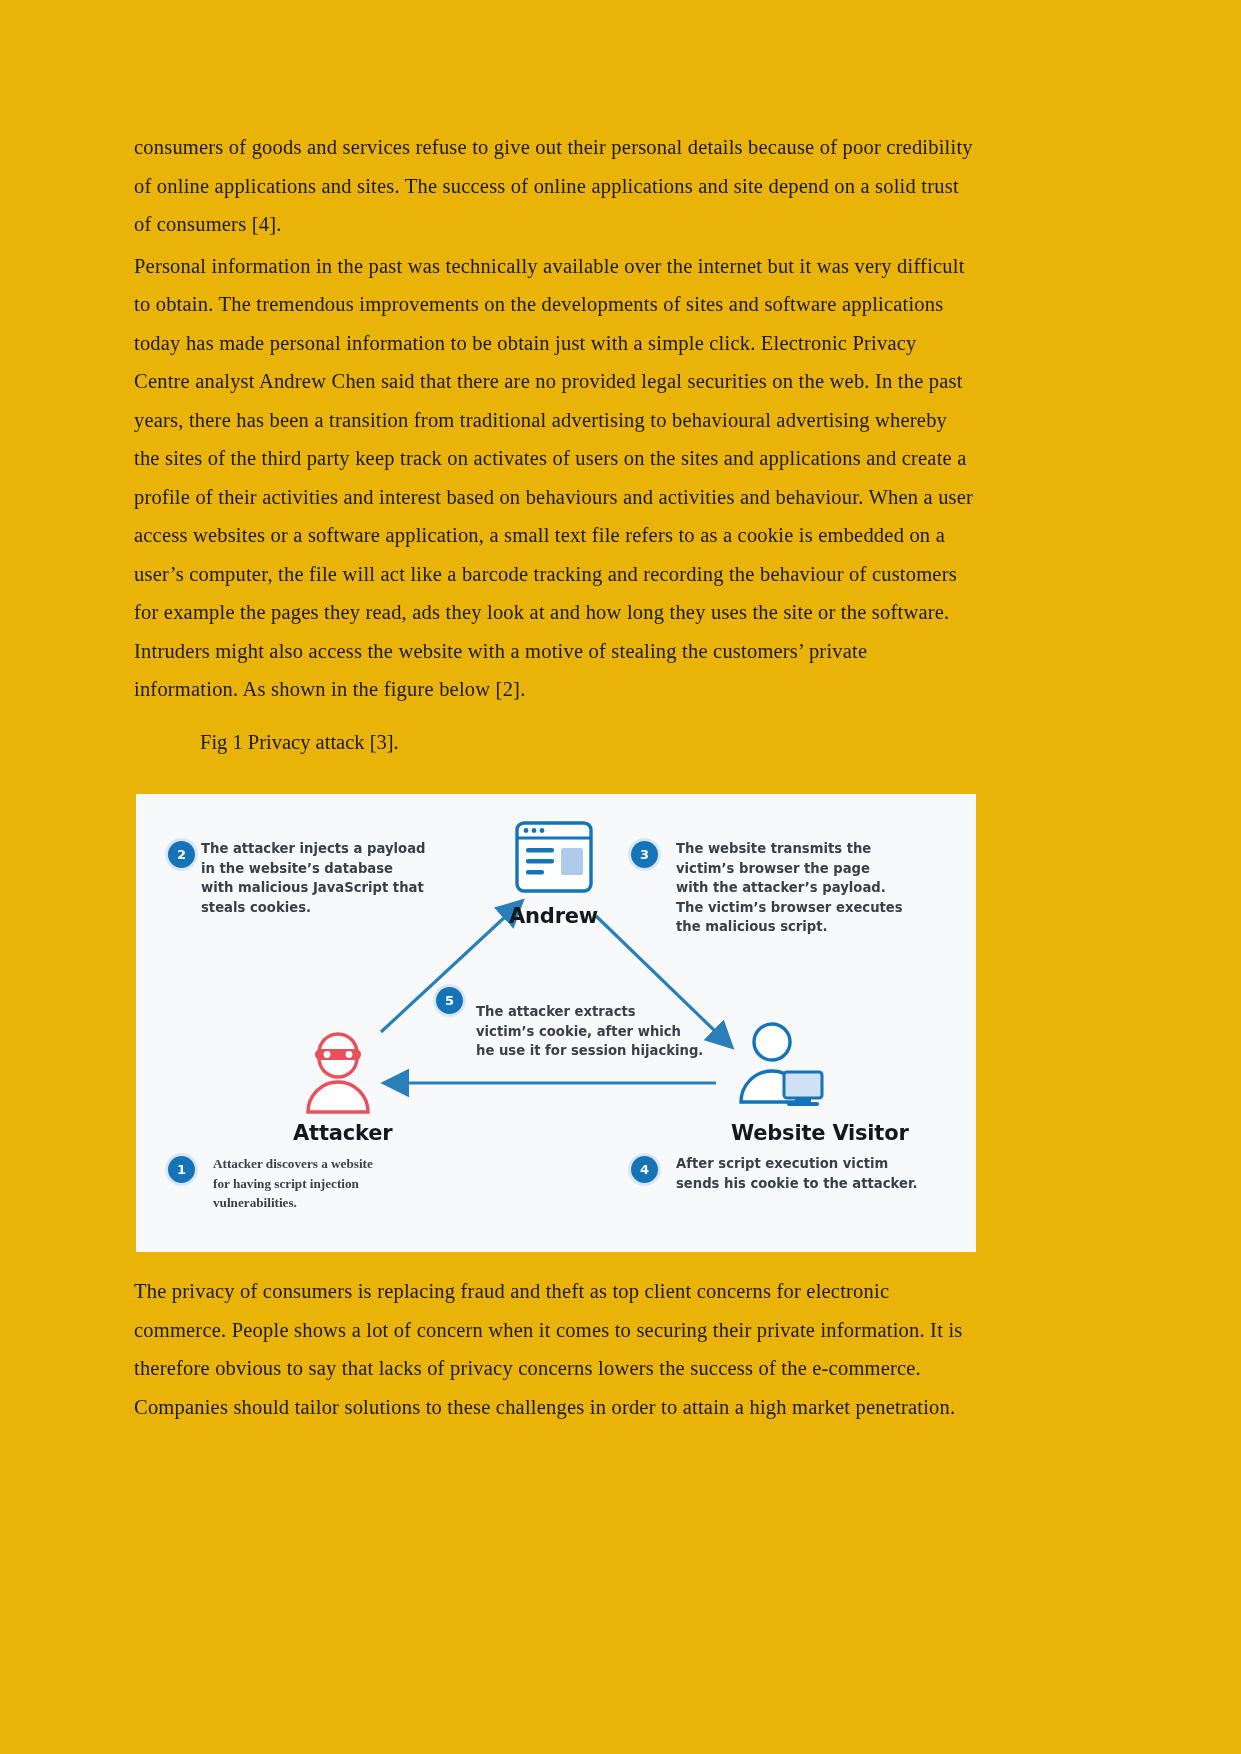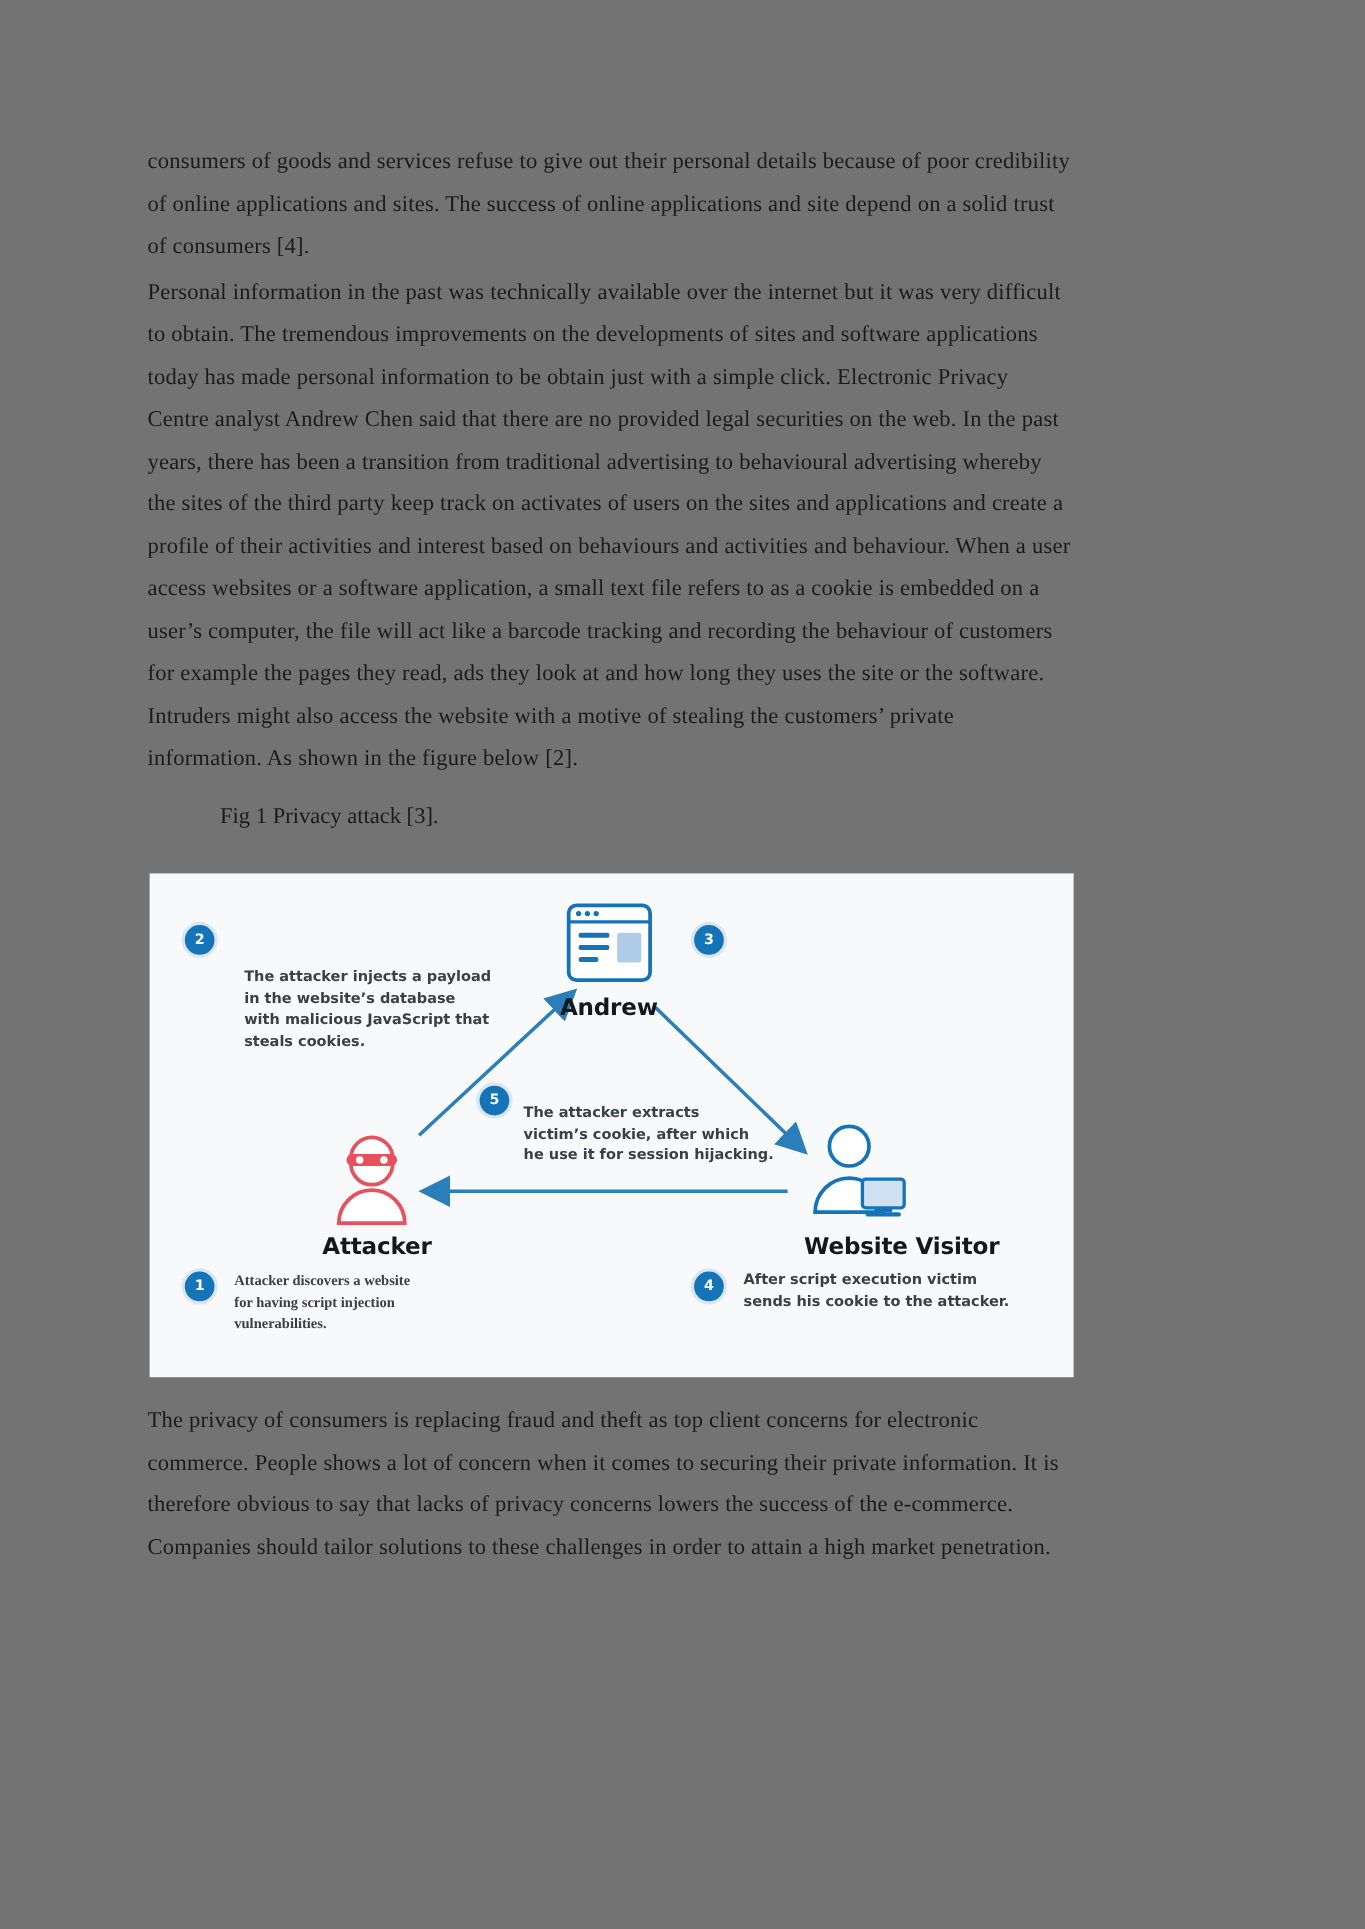--- a/index.html
+++ b/index.html
@@ -11,21 +11,21 @@
     width: 1241px;
     height: 1754px;
     font-family: "Liberation Serif", "DejaVu Serif", serif;
     color: #1a1a1a;
     position: relative;
     overflow: hidden;
   }
   .page {
     position: absolute;
     inset: 0;
-    background: #737373;
+    background: #eab308;
   }
   .content {
     position: absolute;
     left: 134px;
     top: 128px;
     width: 840px;
   }
   p.body-par {
     margin: 0 0 0 0;
     font-size: 20.5px;
@@ -156,26 +156,31 @@
           <circle cx="40" cy="20" r="18" fill="#ffffff" stroke="#1573b8" stroke-width="3.4"></circle>
           <path d="M9 80 a31 31 0 0 1 62 0 z" fill="#ffffff" stroke="#1573b8" stroke-width="3.4"></path>
           <rect x="52" y="50" width="38" height="26" rx="3" fill="#cfe1f3" stroke="#1573b8" stroke-width="3"></rect>
           <rect x="63" y="76" width="16" height="4" fill="#1573b8"></rect>
           <rect x="55" y="80" width="32" height="4" rx="2" fill="#1573b8"></rect>
         </svg>
       </div>
       <div class="node-label" style="left:595px;top:327px;">Website Visitor</div>
 
       <div class="step-badge" style="left:32px;top:47px;">2</div>
-      <div class="dg-text" style="left:86px;top:45px;width:230px;margin-top:40px;">The attacker injects a payload
+      <div class="dg-text" style="left:65px;top:45px;width:230px;">The attacker injects a payload
 in the website’s database
 with malicious JavaScript that
 steals cookies.</div>
 
       <div class="step-badge" style="left:495px;top:47px;">3</div>
+      <div class="dg-text" style="left:540px;top:45px;width:250px;">The website transmits the
+victim’s browser the page
+with the attacker’s payload.
+The victim’s browser executes
+the malicious script.</div>
 
       <div class="step-badge" style="left:300px;top:193px;">5</div>
       <div class="dg-text" style="left:340px;top:192px;width:245px;margin-top:16px;">The attacker extracts
 victim’s cookie, after which
 he use it for session hijacking.</div>
 
       <div class="step-badge" style="left:32px;top:362px;">1</div>
       <div class="dg-text" style="left:77px;top:360px;width:235px;font-family:Liberation Serif, serif;">Attacker discovers a website
 for having script injection
 vulnerabilities.</div>

